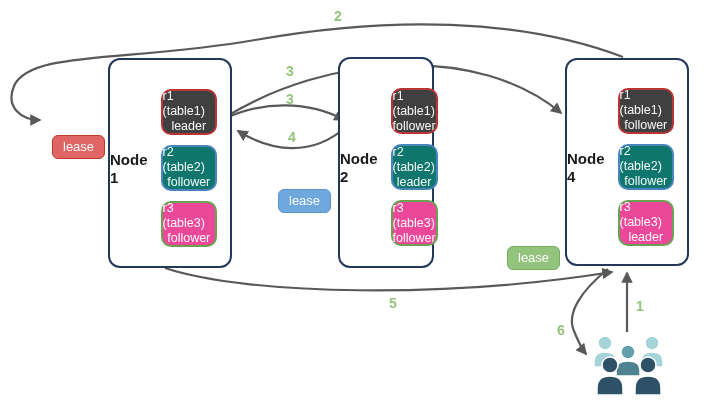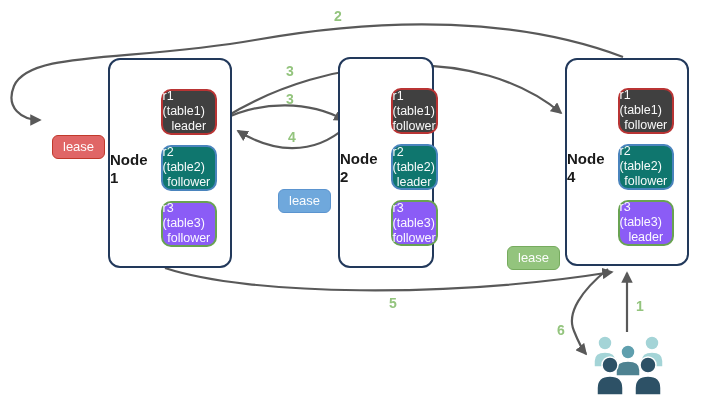--- a/index.html
+++ b/index.html
@@ -8,21 +8,21 @@
   .node{position:absolute;background:#ffffff;border:2px solid #22395b;border-radius:12px;
         box-sizing:border-box;display:flex;flex-direction:row;align-items:center;}
   .node-title{margin-top:11px;font-size:15px;font-weight:bold;color:#1a1a1a;line-height:18px;}
   .chips{display:flex;flex-direction:column;gap:10px;margin-top:9px;width:100%;
          padding:0 13px;box-sizing:border-box;}
   .replica{height:46px;border-radius:10px;border:2px solid;box-sizing:border-box;
            display:flex;flex-direction:column;align-items:center;justify-content:center;
            color:rgba(255,255,255,0.96);font-size:12.5px;line-height:15px;}
   .replica.red{background:#404040;border-color:#b93434;}
   .replica.blue{background:#0f766e;border-color:#4a84bd;}
-  .replica.green{background:#8b5cf6;border-color:#69a352;}
+  .replica.green{background:#ec4899;border-color:#69a352;}
 
   .lease{position:absolute;padding:3px 10px;border-radius:6px;border:1.5px solid;
          font-size:13px;line-height:16px;color:rgba(255,255,255,0.97);margin-top:25px;}
   .lease.red{background:#e06666;border-color:#c0392b;}
   .lease.blue{background:#6fa8dc;border-color:#5b94cf;}
   .lease.green{background:#93c47d;border-color:#76ab5e;}
 
   .step{position:absolute;width:16px;text-align:center;font-size:14px;font-weight:bold;
         color:#93c47d;}
 

